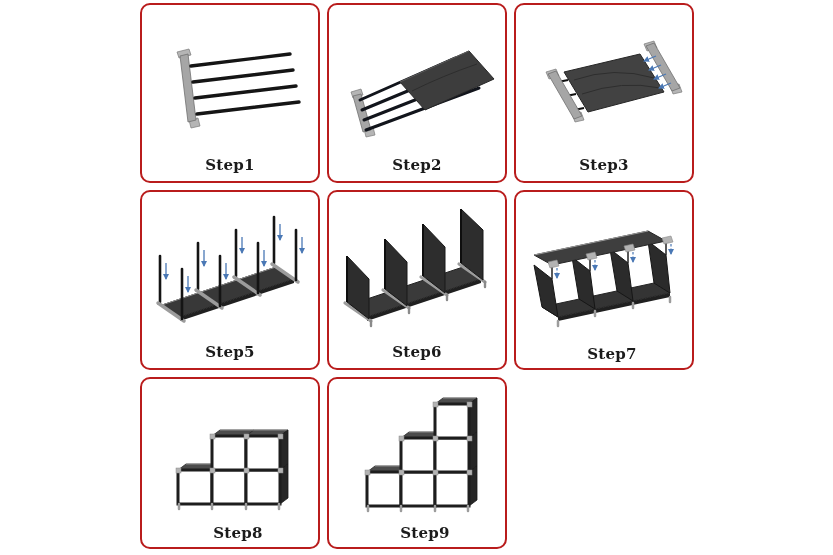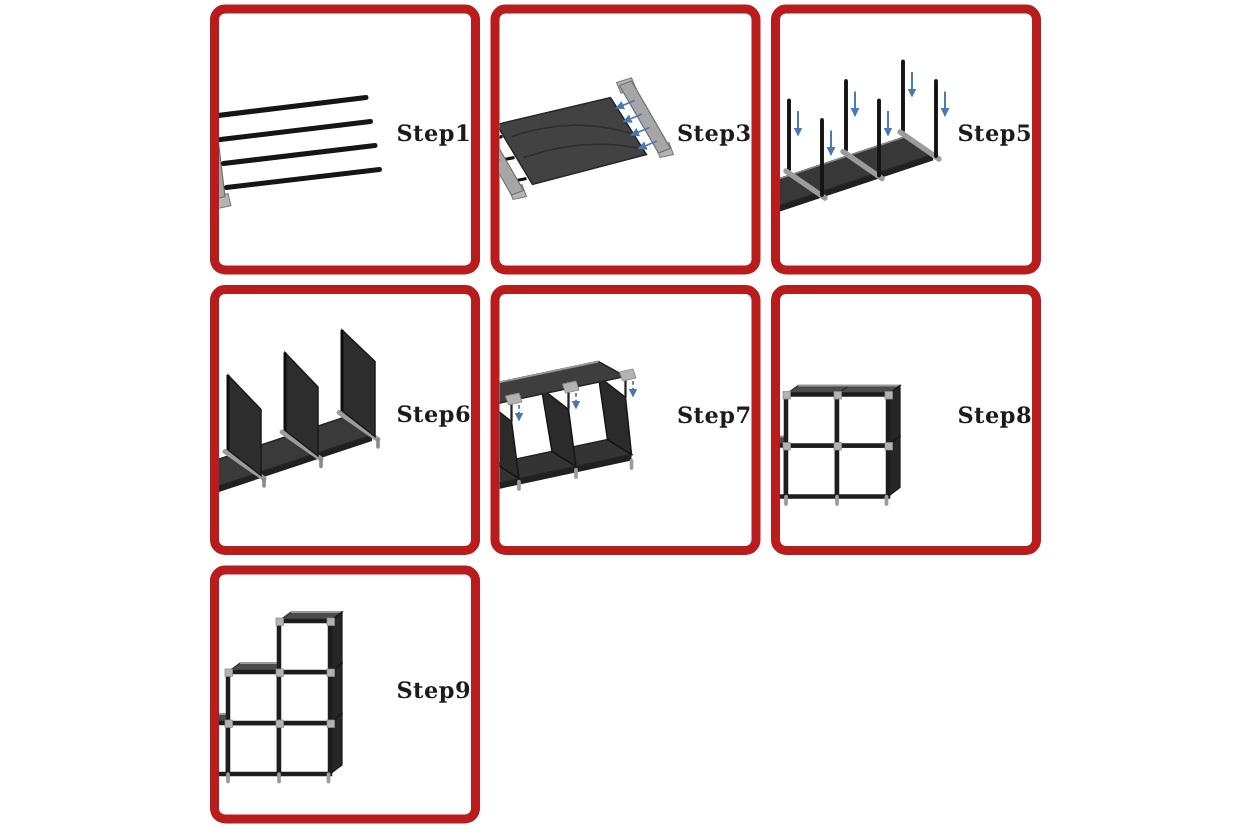--- a/index.html
+++ b/index.html
@@ -1,22 +1,22 @@
 <!DOCTYPE html>
 <html><head>
 <meta charset="utf-8">
 <style>
   html,body{margin:0;padding:0;background:#ffffff;}
   body{width:833px;height:555px;position:relative;overflow:hidden;
        font-family:"DejaVu Serif",serif;}
   .grid{position:absolute;left:140px;top:3px;display:grid;
         grid-template-columns:repeat(3,180px);
         grid-template-rows:180px 180px 172px;gap:7px;}
-  .cell{background:#ffffff;border:6px solid #b91c1c;border-radius:10px;
-        box-sizing:border-box;display:flex;flex-direction:row;
+  .cell{background:#ffffff;border:2px solid #b91c1c;border-radius:10px;
+        box-sizing:border-box;display:flex;flex-direction:column;
         align-items:center;justify-content:flex-end;overflow:hidden;}
   .art{flex:1;width:100%;display:flex;align-items:center;justify-content:center;}
   .art svg{display:block;}
   .label{font-weight:bold;font-size:15px;color:#1b1b1b;letter-spacing:.3px;
          margin-bottom:8px;line-height:1;}
   .row3 .label{margin-bottom:6px;margin-left:16px;}
 </style>
 </head>
 <body>
 
@@ -30,20 +30,37 @@
         <polygon points="30,40 38,38 46,104 38,106" fill="#a6a6a6" stroke="#707070" stroke-width="0.8"></polygon>
         <line x1="41" y1="50" x2="140" y2="38" stroke="#151515" stroke-width="3.4" stroke-linecap="round"></line>
         <line x1="43" y1="66" x2="143" y2="54" stroke="#151515" stroke-width="3.4" stroke-linecap="round"></line>
         <line x1="45" y1="82" x2="146" y2="70" stroke="#151515" stroke-width="3.4" stroke-linecap="round"></line>
         <line x1="47" y1="98" x2="149" y2="86" stroke="#151515" stroke-width="3.4" stroke-linecap="round"></line>
       </svg>
     </div>
     <div class="label">Step1</div>
   </div>
 
+  <div class="cell">
+    <div class="art" title="dark fabric shelf panel sliding onto the four rods">
+      <svg width="160" height="132" viewBox="0 0 160 132">
+        <polygon points="14,76 24,73 26,79 16,82" fill="#b5b5b5" stroke="#7a7a7a" stroke-width="0.7"></polygon>
+        <polygon points="27,113 36,111 38,119 29,121" fill="#b5b5b5" stroke="#7a7a7a" stroke-width="0.7"></polygon>
+        <polygon points="16,80 24,78 34,114 26,116" fill="#a6a6a6" stroke="#707070" stroke-width="0.8"></polygon>
+        <line x1="23" y1="84" x2="118" y2="42" stroke="#12151c" stroke-width="3" stroke-linecap="round"></line>
+        <line x1="25" y1="94" x2="126" y2="52" stroke="#12151c" stroke-width="3" stroke-linecap="round"></line>
+        <line x1="27" y1="104" x2="134" y2="62" stroke="#12151c" stroke-width="3" stroke-linecap="round"></line>
+        <line x1="29" y1="114" x2="142" y2="72" stroke="#12151c" stroke-width="3" stroke-linecap="round"></line>
+        <polygon points="63,66 132,35 157,63 88,94" fill="#3d3d3d" stroke="#262626" stroke-width="1"></polygon>
+        <line x1="63" y1="66" x2="132" y2="35" stroke="#5a5a5a" stroke-width="1.2"></line>
+        <path d="M75,75 Q105,60 140,48" stroke="#2d2d2d" stroke-width="1" fill="none"></path>
+      </svg>
+    </div>
+    <div class="label">Step2</div>
+  </div>
 
   <div class="cell">
     <div class="art" title="shelf panel assembled with rails on both ends, arrows showing attachment">
       <svg width="160" height="132" viewBox="0 0 160 132">
         <defs>
           <marker id="m3a" markerWidth="7" markerHeight="7" refX="5" refY="3" orient="auto" markerUnits="userSpaceOnUse">
             <path d="M0,0 L6,3 L0,6 Z" fill="#4a78b5"></path>
           </marker>
         </defs>
         <line x1="34" y1="66" x2="44" y2="64" stroke="#111" stroke-width="2.2"></line>

